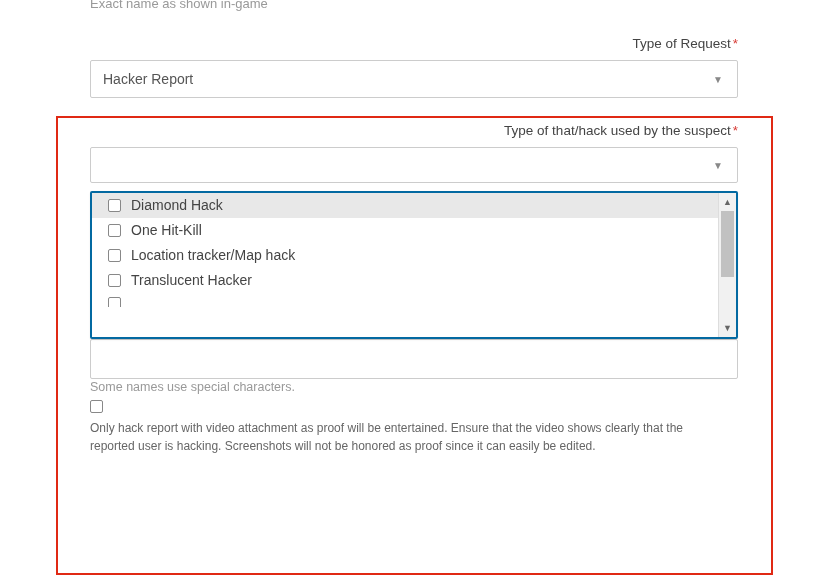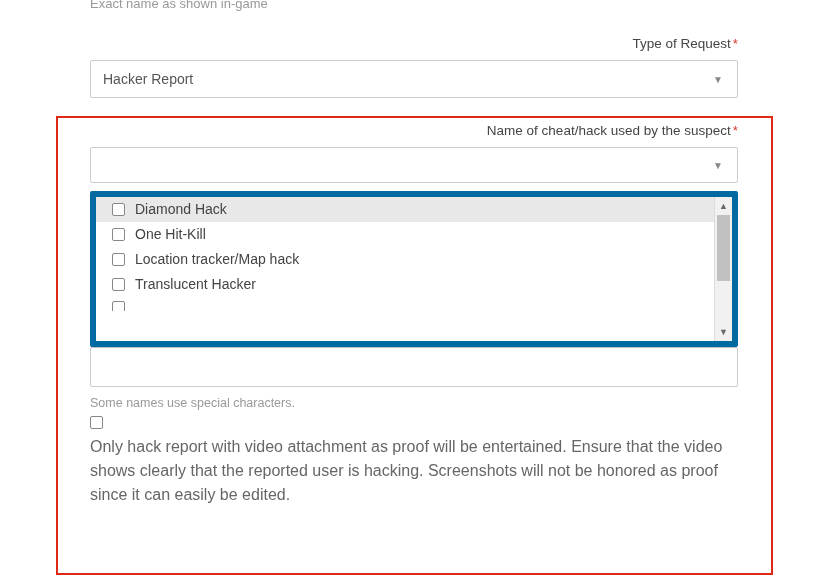--- a/index.html
+++ b/index.html
@@ -77,21 +77,21 @@
       position: absolute;
       right: 14px;
       top: 50%;
       transform: translateY(-50%);
       font-size: 10px;
       color: #888;
     }
     .dropdown {
       margin-top: 8px;
       width: 100%;
-      border: 6px solid #0369a1;
+      border: 2px solid #0369a1;
       border-radius: 2px;
       background: #fff;
       position: relative;
       box-shadow: 0 1px 2px rgba(0,0,0,0.08);
     }
     .dropdown-inner {
       height: 144px;
       overflow: hidden;
       position: relative;
     }
@@ -160,35 +160,34 @@
       border: 1px solid #ccc;
       border-radius: 2px;
       background: #fff;
       padding: 0 10px;
       font-size: 14px;
       color: #555;
     }
     .helper {
       color: #999;
       font-size: 12.5px;
-      margin-top: 8px;
       line-height: 1.4;
     }
     .proof-check {
       width: 13px;
       height: 13px;
       border: 1px solid #888;
       border-radius: 2px;
       background: #fff;
       margin-top: 4px;
       cursor: pointer;
     }
     .proof-helper {
       color: #666;
-      font-size: 16px;
+      font-size: 12px;
       margin-top: 6px;
       line-height: 1.5;
       max-width: 640px;
     }
   </style>
 </head>
 <body>
 
 <div class="outer">
 
@@ -199,21 +198,21 @@
       <span>Type of Request</span><span class="req">*</span>
     </div>
     <div class="select">
       <span>Hacker Report</span>
       <span class="caret">▼</span>
     </div>
   </div>
 
   <div class="group">
     <div class="label">
-      <span>Name of cheat/hack used by the suspect</span><span class="req">*</span>
+      <span>Type of that/hack used by the suspect</span><span class="req">*</span>
     </div>
     <div class="empty-select">
       <span class="caret">▼</span>
     </div>
 
     <div class="dropdown">
       <div class="dropdown-inner">
         <div class="dropdown-list">
           <div class="dd-item hover">
             <span class="dd-check"></span>

